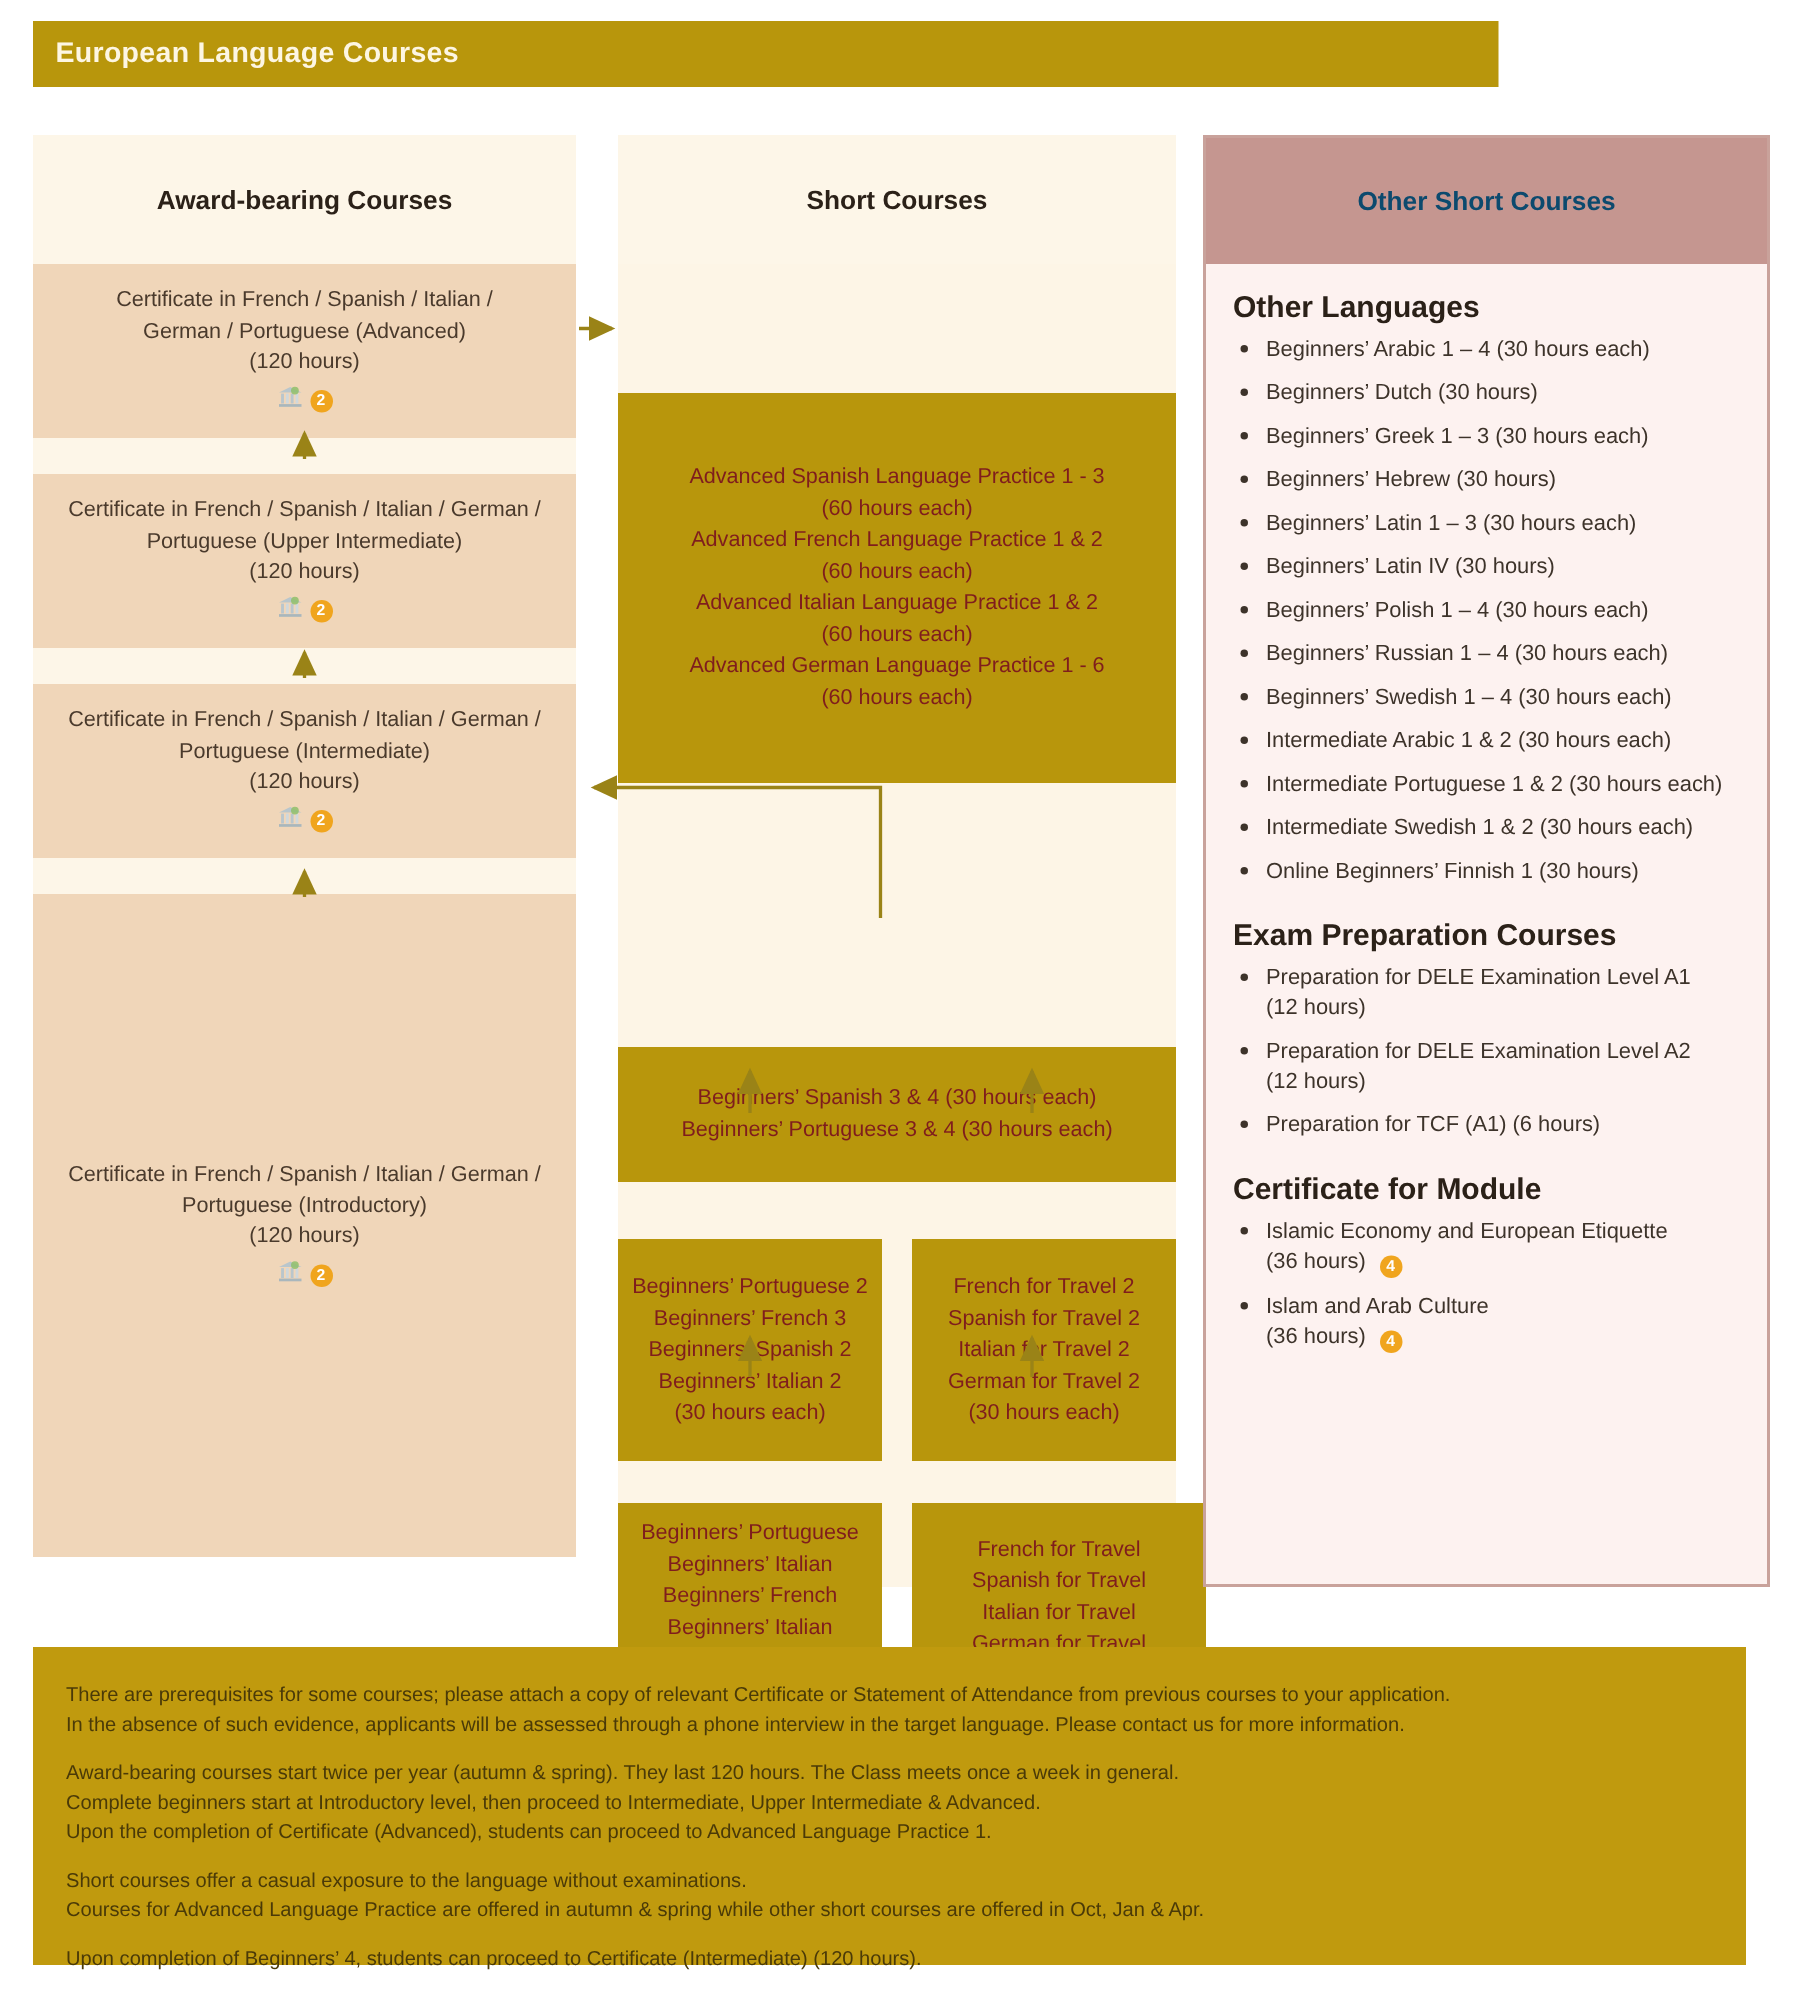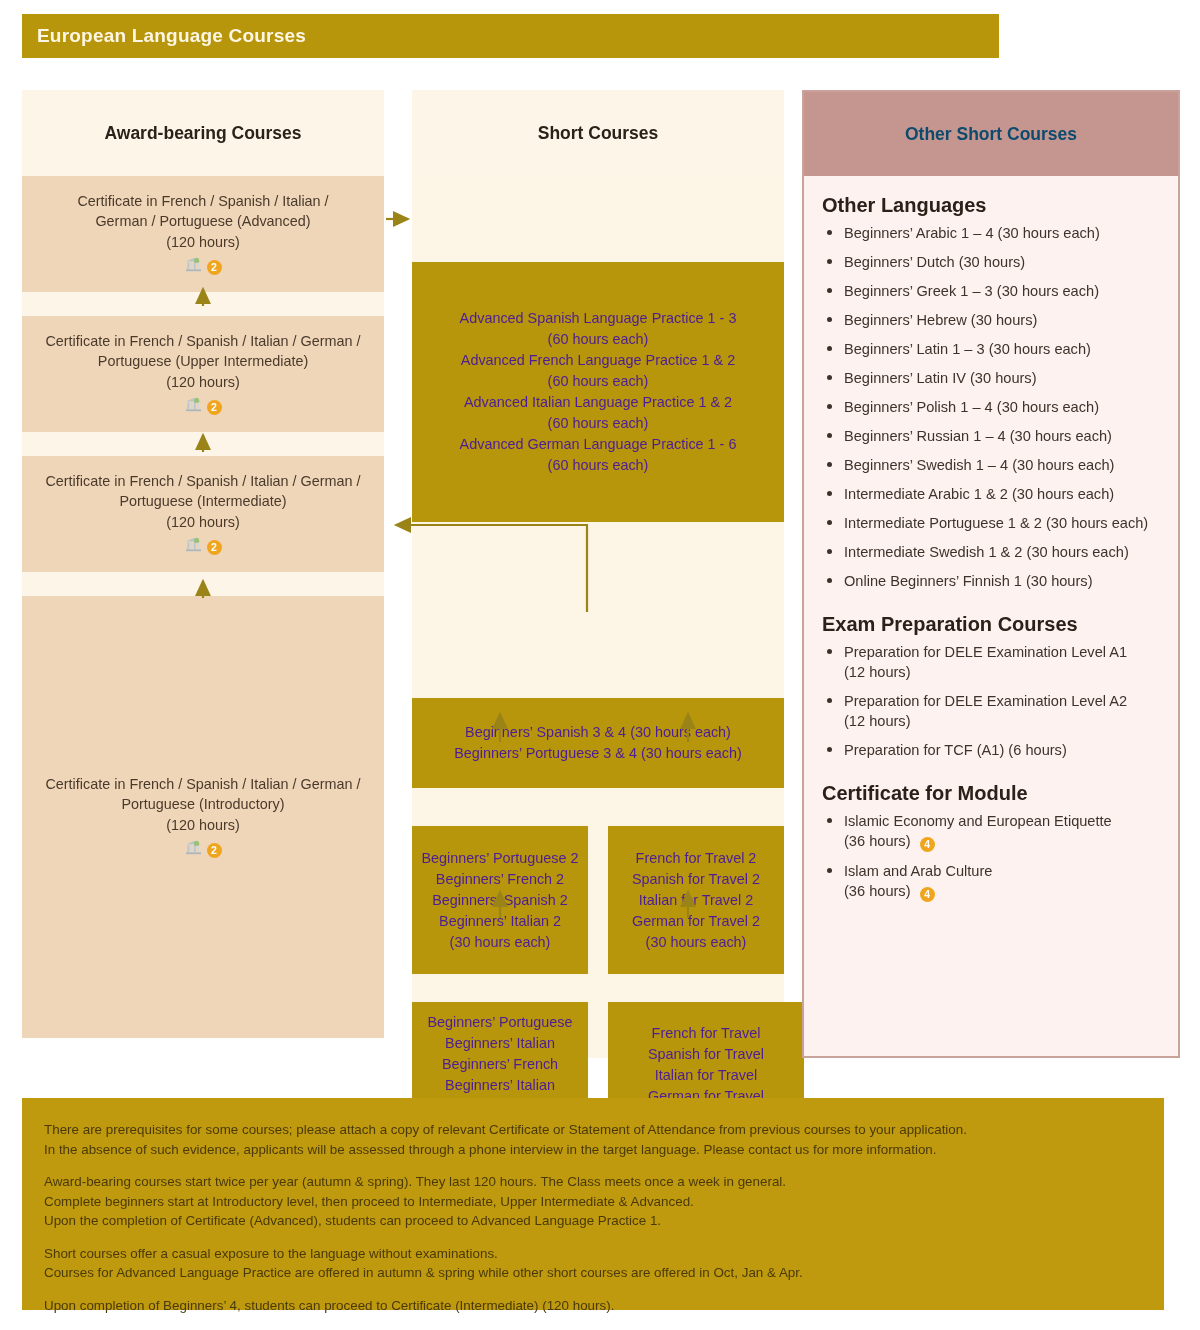--- a/index.html
+++ b/index.html
@@ -60,21 +60,21 @@
   .award-gap { height: 24px; background: #fdf6e8; }
   .badges { margin-top: 5px; display: flex; align-items: center; gap: 5px; }
 
   
   #col-mid { left: 412px; top: 90px; width: 372px; height: 968px; }
   #col-mid .col-head { height: 86px; background: #fdf6e8; }
   .mid-body { position: relative; width: 372px; height: 882px; background: #fdf5e6; }
   .sc-box {
     position: absolute;
     background: #b8960c;
-    color: #4c1d95;
+    color: #7f1d1d;
     font-size: 14.4px;
     line-height: 21px;
     text-align: center;
     display: flex; flex-direction: column;
     align-items: center; justify-content: center;
     padding: 4px 6px;
   }
 
   
   #col-right { left: 802px; top: 90px; width: 378px; height: 968px;
@@ -243,21 +243,21 @@
         <div>(60 hours each)</div>
       </div>
 
       <div class="sc-box" style="left:0; top:522px; width:372px; height:90px;">
         <div>Beginners’ Spanish 3 &amp; 4  (30 hours each)</div>
         <div>Beginners’ Portuguese 3 &amp; 4  (30 hours each)</div>
       </div>
 
       <div class="sc-box" style="left:0; top:650px; width:176px; height:148px;">
         <div>Beginners’ Portuguese 2</div>
-        <div>Beginners’ French 2</div>
+        <div>Beginners’ French 3</div>
         <div>Beginners’ Spanish 2</div>
         <div>Beginners’ Italian 2</div>
         <div>(30 hours each)</div>
       </div>
 
       <div class="sc-box" style="left:196px; top:650px; width:176px; height:148px;">
         <div>French for Travel 2</div>
         <div>Spanish for Travel 2</div>
         <div>Italian for Travel 2</div>
         <div>German for Travel 2</div>

